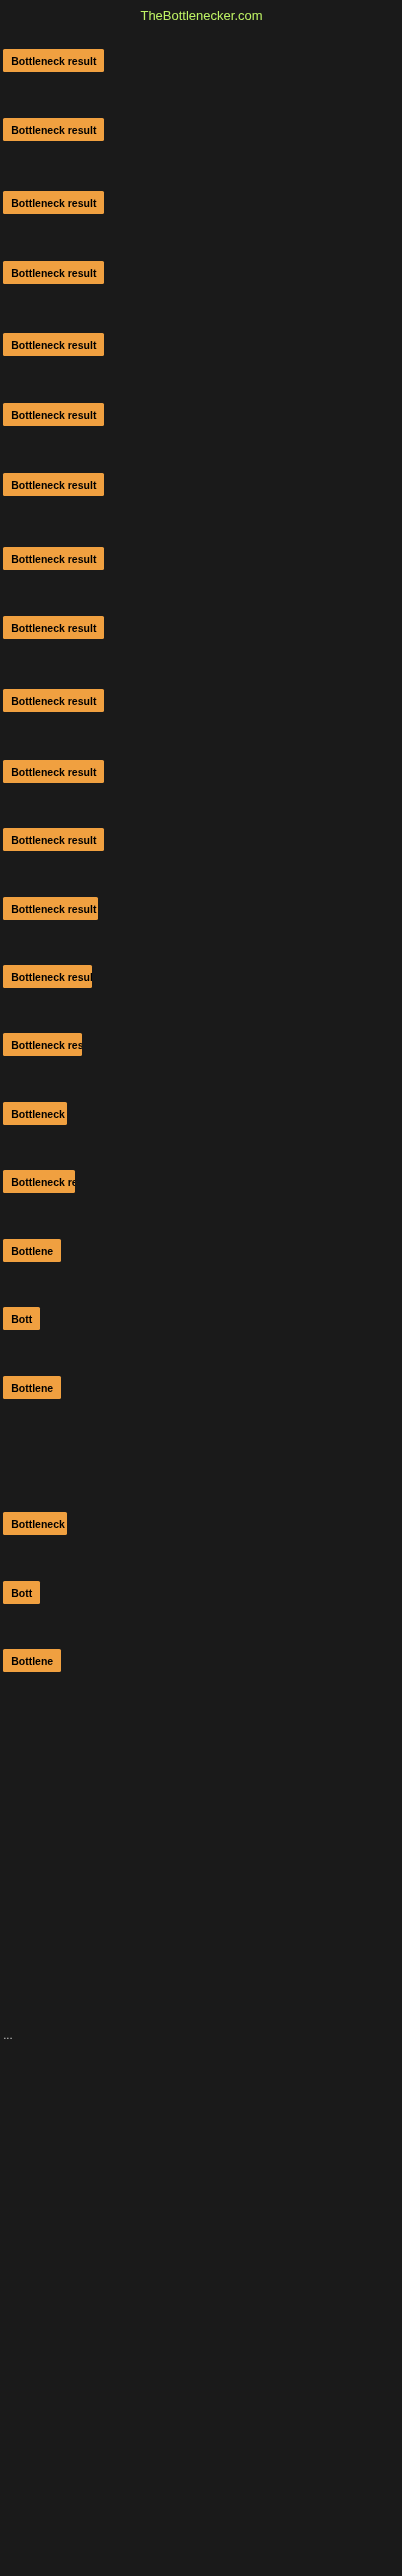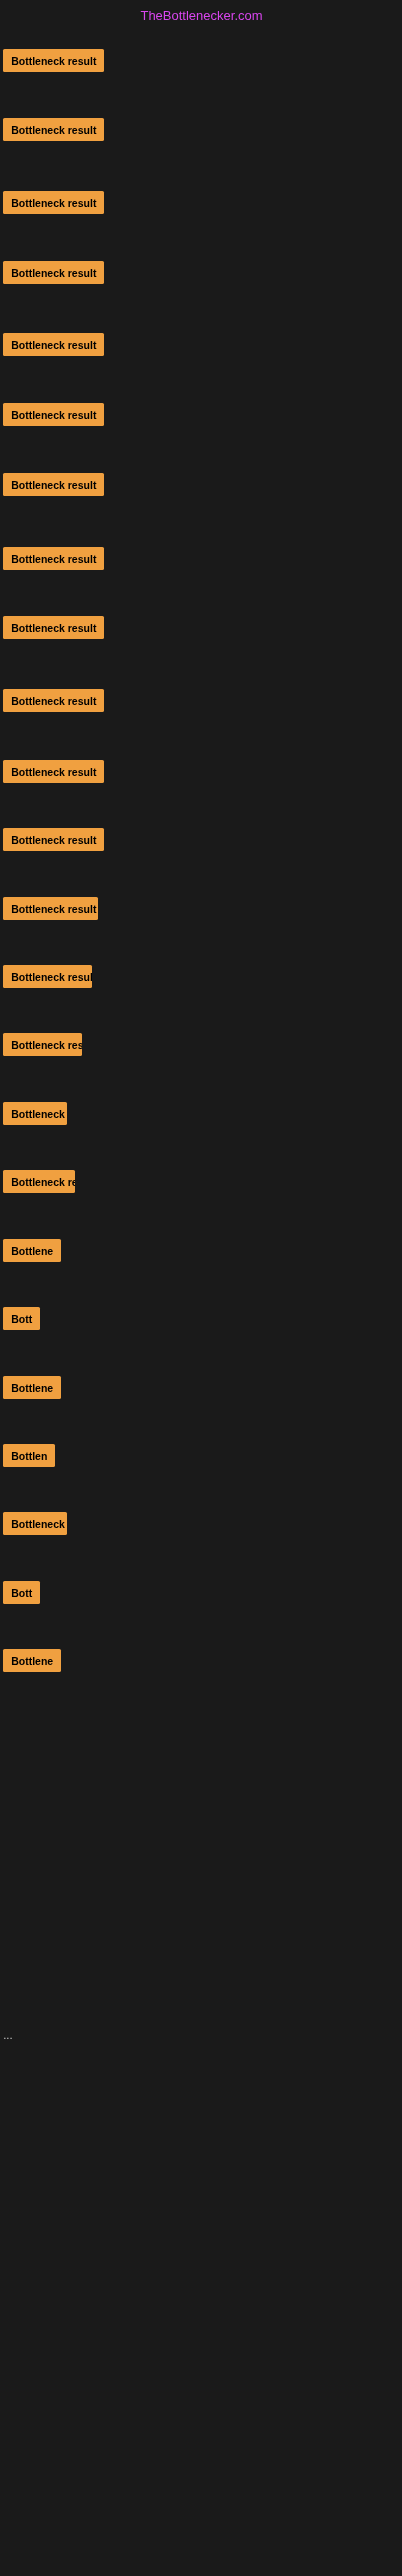--- a/index.html
+++ b/index.html
@@ -14,21 +14,21 @@
       background-color: #1a1a1a;
       font-family: Arial, sans-serif;
       position: relative;
     }
   </style>
 </head>
 <body>
 
 <div style="position: relative; width: 403px; min-height: 2576px; background: #1a1a1a;">
 
-  <div style="text-align:center; color:#d946ef; font-size:13px; padding: 8px 0 4.8px 0; font-family: Arial, sans-serif;">
+  <div style="text-align:center; color:#bef264; font-size:13px; padding: 8px 0 4.8px 0; font-family: Arial, sans-serif;">
     <span>TheBottlenecker.com</span>
   </div>
 
   <div style="padding: 3.2px 0;">
   </div>
 
   <div style="position: absolute; top: 2029px; left: 3.2px; color: #cccccc; font-size: 11.3px;">
     <span>...</span>
   </div>
 
@@ -45,18 +45,17 @@
     <div style="position: absolute; top: 757px; left: 0px; width: 100%; padding: 3.2px 0px;"><div style="display: inline-block; background-color: rgb(240, 160, 64); color: rgb(0, 0, 0); font-size: 10.5px; font-weight: bold; padding: 5.6px 8px; margin-left: 3.2px; border-radius: 1.6px; max-width: 105px; overflow: hidden; white-space: nowrap; font-family: Arial, sans-serif;">Bottleneck result</div></div>
     <div style="position: absolute; top: 825px; left: 0px; width: 100%; padding: 3.2px 0px;"><div style="display: inline-block; background-color: rgb(240, 160, 64); color: rgb(0, 0, 0); font-size: 10.5px; font-weight: bold; padding: 5.6px 8px; margin-left: 3.2px; border-radius: 1.6px; max-width: 101px; overflow: hidden; white-space: nowrap; font-family: Arial, sans-serif;">Bottleneck result</div></div>
     <div style="position: absolute; top: 894px; left: 0px; width: 100%; padding: 3.2px 0px;"><div style="display: inline-block; background-color: rgb(240, 160, 64); color: rgb(0, 0, 0); font-size: 10.5px; font-weight: bold; padding: 5.6px 8px; margin-left: 3.2px; border-radius: 1.6px; max-width: 95px; overflow: hidden; white-space: nowrap; font-family: Arial, sans-serif;">Bottleneck result</div></div>
     <div style="position: absolute; top: 962px; left: 0px; width: 100%; padding: 3.2px 0px;"><div style="display: inline-block; background-color: rgb(240, 160, 64); color: rgb(0, 0, 0); font-size: 10.5px; font-weight: bold; padding: 5.6px 8px; margin-left: 3.2px; border-radius: 1.6px; max-width: 89px; overflow: hidden; white-space: nowrap; font-family: Arial, sans-serif;">Bottleneck result</div></div>
     <div style="position: absolute; top: 1030px; left: 0px; width: 100%; padding: 3.2px 0px;"><div style="display: inline-block; background-color: rgb(240, 160, 64); color: rgb(0, 0, 0); font-size: 10.5px; font-weight: bold; padding: 5.6px 8px; margin-left: 3.2px; border-radius: 1.6px; max-width: 79px; overflow: hidden; white-space: nowrap; font-family: Arial, sans-serif;">Bottleneck res</div></div>
     <div style="position: absolute; top: 1099px; left: 0px; width: 100%; padding: 3.2px 0px;"><div style="display: inline-block; background-color: rgb(240, 160, 64); color: rgb(0, 0, 0); font-size: 10.5px; font-weight: bold; padding: 5.6px 8px; margin-left: 3.2px; border-radius: 1.6px; max-width: 64px; overflow: hidden; white-space: nowrap; font-family: Arial, sans-serif;">Bottleneck</div></div>
     <div style="position: absolute; top: 1167px; left: 0px; width: 100%; padding: 3.2px 0px;"><div style="display: inline-block; background-color: rgb(240, 160, 64); color: rgb(0, 0, 0); font-size: 10.5px; font-weight: bold; padding: 5.6px 8px; margin-left: 3.2px; border-radius: 1.6px; max-width: 72px; overflow: hidden; white-space: nowrap; font-family: Arial, sans-serif;">Bottleneck re</div></div>
     <div style="position: absolute; top: 1236px; left: 0px; width: 100%; padding: 3.2px 0px;"><div style="display: inline-block; background-color: rgb(240, 160, 64); color: rgb(0, 0, 0); font-size: 10.5px; font-weight: bold; padding: 5.6px 8px; margin-left: 3.2px; border-radius: 1.6px; max-width: 58px; overflow: hidden; white-space: nowrap; font-family: Arial, sans-serif;">Bottlene</div></div>
     <div style="position: absolute; top: 1304px; left: 0px; width: 100%; padding: 3.2px 0px;"><div style="display: inline-block; background-color: rgb(240, 160, 64); color: rgb(0, 0, 0); font-size: 10.5px; font-weight: bold; padding: 5.6px 8px; margin-left: 3.2px; border-radius: 1.6px; max-width: 39px; overflow: hidden; white-space: nowrap; font-family: Arial, sans-serif;">Bott</div></div>
     <div style="position: absolute; top: 1373px; left: 0px; width: 100%; padding: 3.2px 0px;"><div style="display: inline-block; background-color: rgb(240, 160, 64); color: rgb(0, 0, 0); font-size: 10.5px; font-weight: bold; padding: 5.6px 8px; margin-left: 3.2px; border-radius: 1.6px; max-width: 58px; overflow: hidden; white-space: nowrap; font-family: Arial, sans-serif;">Bottlene</div></div>
-    <div style="position: absolute; top: 1441px; left: 0px; width: 100%; padding: 3.2px 0px;"><div style="display: inline-block; background-color: rgb(240, 160, 64); color: rgb(0, 0, 0); font-size: 10.5px; font-weight: bold; padding: 5.6px 8px; margin-left: 3.2px; border-radius: 1.6px; max-width: 52px; overflow: hidden; white-space: nowrap; font-family: Arial, sans-serif;">Bottlen</div></div>
     <div style="position: absolute; top: 1509px; left: 0px; width: 100%; padding: 3.2px 0px;"><div style="display: inline-block; background-color: rgb(240, 160, 64); color: rgb(0, 0, 0); font-size: 10.5px; font-weight: bold; padding: 5.6px 8px; margin-left: 3.2px; border-radius: 1.6px; max-width: 64px; overflow: hidden; white-space: nowrap; font-family: Arial, sans-serif;">Bottleneck</div></div>
     <div style="position: absolute; top: 1578px; left: 0px; width: 100%; padding: 3.2px 0px;"><div style="display: inline-block; background-color: rgb(240, 160, 64); color: rgb(0, 0, 0); font-size: 10.5px; font-weight: bold; padding: 5.6px 8px; margin-left: 3.2px; border-radius: 1.6px; max-width: 39px; overflow: hidden; white-space: nowrap; font-family: Arial, sans-serif;">Bott</div></div>
     <div style="position: absolute; top: 1646px; left: 0px; width: 100%; padding: 3.2px 0px;"><div style="display: inline-block; background-color: rgb(240, 160, 64); color: rgb(0, 0, 0); font-size: 10.5px; font-weight: bold; padding: 5.6px 8px; margin-left: 3.2px; border-radius: 1.6px; max-width: 58px; overflow: hidden; white-space: nowrap; font-family: Arial, sans-serif;">Bottlene</div></div>
   </div>
 
 
 </body></html>

